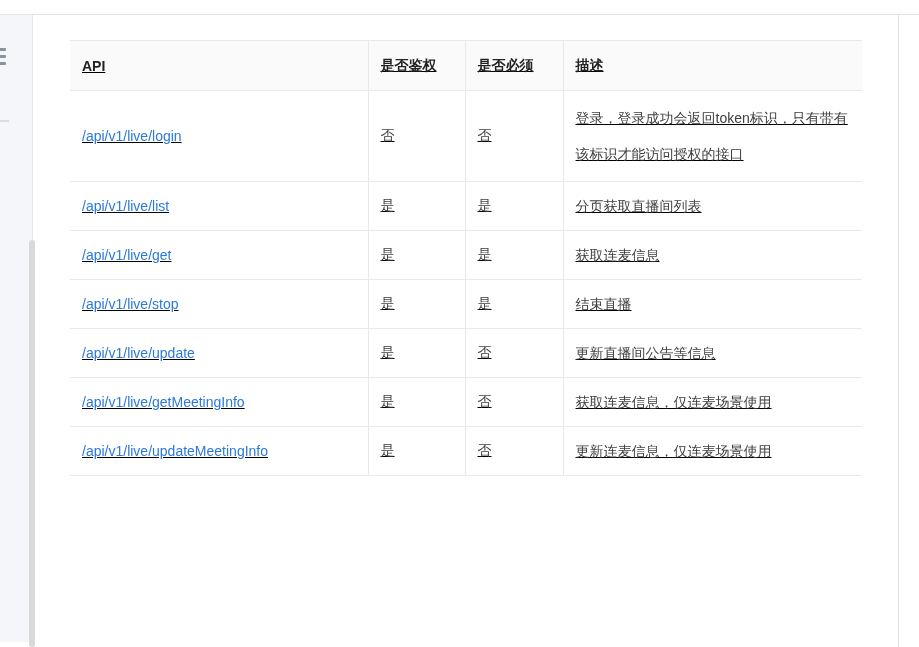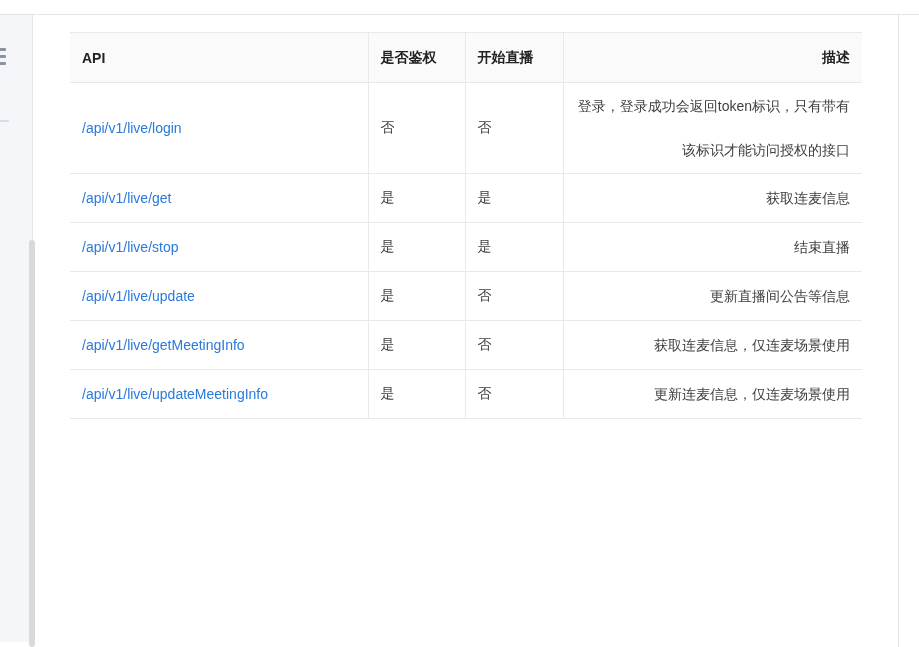--- a/index.html
+++ b/index.html
@@ -50,54 +50,54 @@
     background: var(--scroll-thumb);
     border-radius: 3px;
   }
 
   .content-right-line {
     position: absolute; left: 898px; top: 15px;
     width: 1px; height: 632px; background: #e2e2e2;
   }
 
   .doc-table-wrap {
-    position: absolute; left: 70px; top: 32px;
+    position: absolute; left: 70px; top: 40px; text-decoration: underline;
   }
   table.doc-table {
     border-collapse: collapse;
     table-layout: fixed;
     width: 792px;
     font-size: 14px;
     color: var(--text);
   }
   .doc-table th, .doc-table td {
     padding: 0 12px;
     text-align: left;
     vertical-align: middle;
     border-right: 1px solid var(--border);
     overflow: hidden;
   }
-  .doc-table th:last-child, .doc-table td:last-child { border-right: none; text-align: right; }
+  .doc-table th:last-child, .doc-table td:last-child { border-right: none; }
   .doc-table thead tr { height: 50px; }
   .doc-table thead th {
     background: var(--header-bg);
     border-top: 1px solid var(--border);
     border-bottom: 1px solid var(--border);
     font-weight: bold;
     color: var(--header-text);
     font-size: 14px;
   }
   .doc-table tbody tr { height: 49px; }
   .doc-table tbody tr:first-child { height: 91px; }
   .doc-table tbody td { border-bottom: 1px solid var(--border); }
   .col-api  { width: 298px; }
   .col-auth { width: 97px; }
   .col-req  { width: 98px; }
   .col-desc { width: 299px; }
-  .c-desc { line-height: 44px; margin-left: 28px; }
+  .c-desc { line-height: 36px; margin-left: 28px; }
   .api-link {
     color: var(--link);
     text-decoration: none;
     cursor: pointer;
   }
 </style>
 </head>
 <body>
 
 <div class="page">
@@ -121,36 +121,44 @@
       <colgroup>
         <col class="col-api">
           <col class="col-auth">
           <col class="col-req">
           <col class="col-desc">
       </colgroup>
       <thead>
         <tr>
           <th>API</th>
           <th>是否鉴权</th>
-          <th>开始直播</th>
+          <th>是否必须</th>
           <th>描述</th>
         </tr>
       </thead>
       <tbody>
   <tr>
     <td class="c-api">
       <a class="api-link" href="#">/api/v1/live/login</a>
     </td>
     <td class="c-auth">否</td>
     <td class="c-req">否</td>
     <td class="c-desc">登录，登录成功会返回token标识，只有带有该标识才能访问授权的接口</td>
   </tr>
 
 
 
+  <tr>
+    <td class="c-api">
+      <a class="api-link" href="#">/api/v1/live/list</a>
+    </td>
+    <td class="c-auth">是</td>
+    <td class="c-req">是</td>
+    <td class="c-desc">分页获取直播间列表</td>
+  </tr>
 
   <tr>
     <td class="c-api">
       <a class="api-link" href="#">/api/v1/live/get</a>
     </td>
     <td class="c-auth">是</td>
     <td class="c-req">是</td>
     <td class="c-desc">获取连麦信息</td>
   </tr>
 

